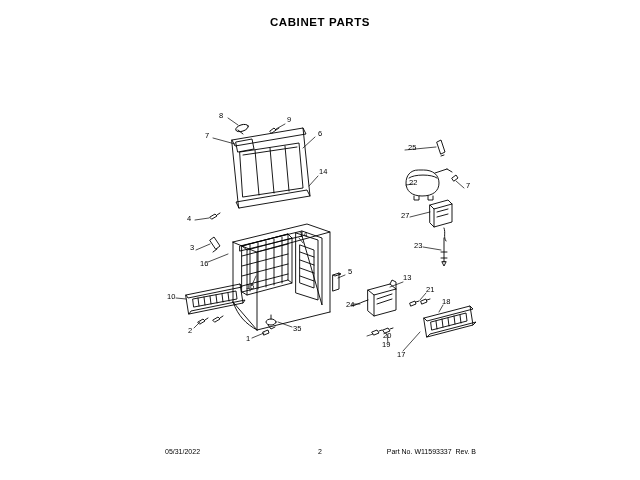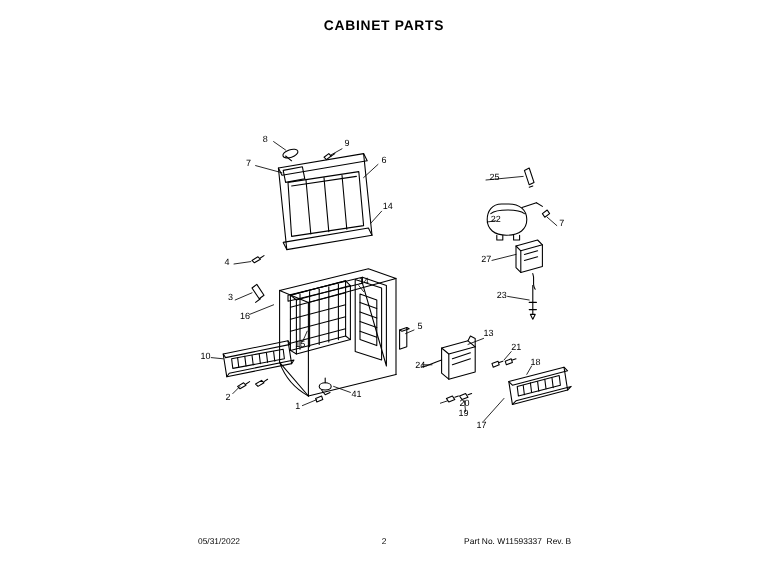--- a/index.html
+++ b/index.html
@@ -280,21 +280,21 @@
     <div class="callout" style="left:403px; top:274px;">13</div>
     <div class="callout" style="left:397px; top:351px;">17</div>
     <div class="callout" style="left:442px; top:298px;">18</div>
     <div class="callout" style="left:382px; top:341px;">19</div>
     <div class="callout" style="left:360px; top:332px;margin-left:23px;">20</div>
     <div class="callout" style="left:426px; top:286px;text-align:right;">21</div>
     <div class="callout" style="left:396px; top:179px;margin-left:13px;">22</div>
     <div class="callout" style="left:414px; top:242px;">23</div>
     <div class="callout" style="left:346px; top:301px;">24</div>
     <div class="callout" style="left:408px; top:144px;">25</div>
-    <div class="callout" style="left:293px; top:325px;">41</div>
+    <div class="callout" style="left:293px; top:325px;">35</div>
     <div class="callout" style="left:401px; top:212px;">27</div>
   </div>
 
   <div id="footer">
     <span class="date">05/31/2022</span>
     <span class="page-num">2</span>
     <span class="partno">Part No. W11593337  Rev. B</span>
   </div>
 
 </div>

